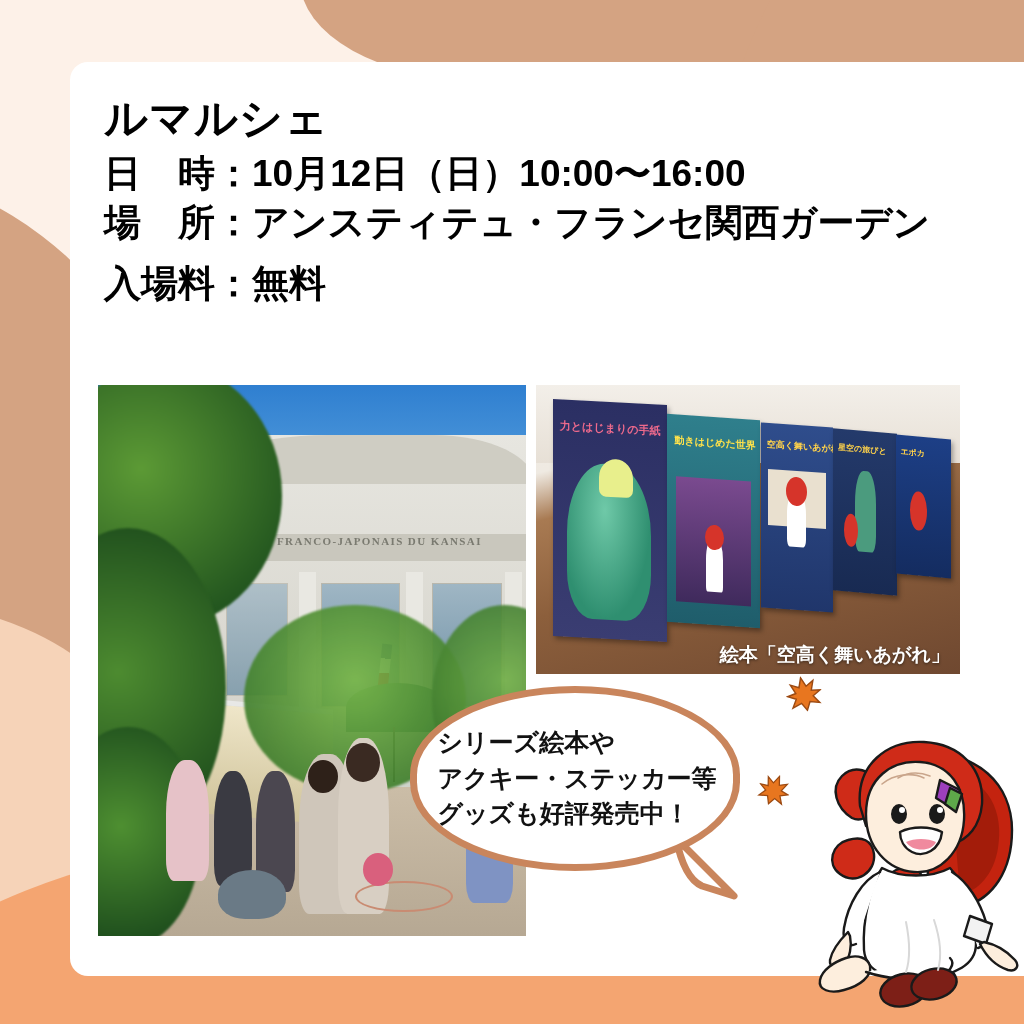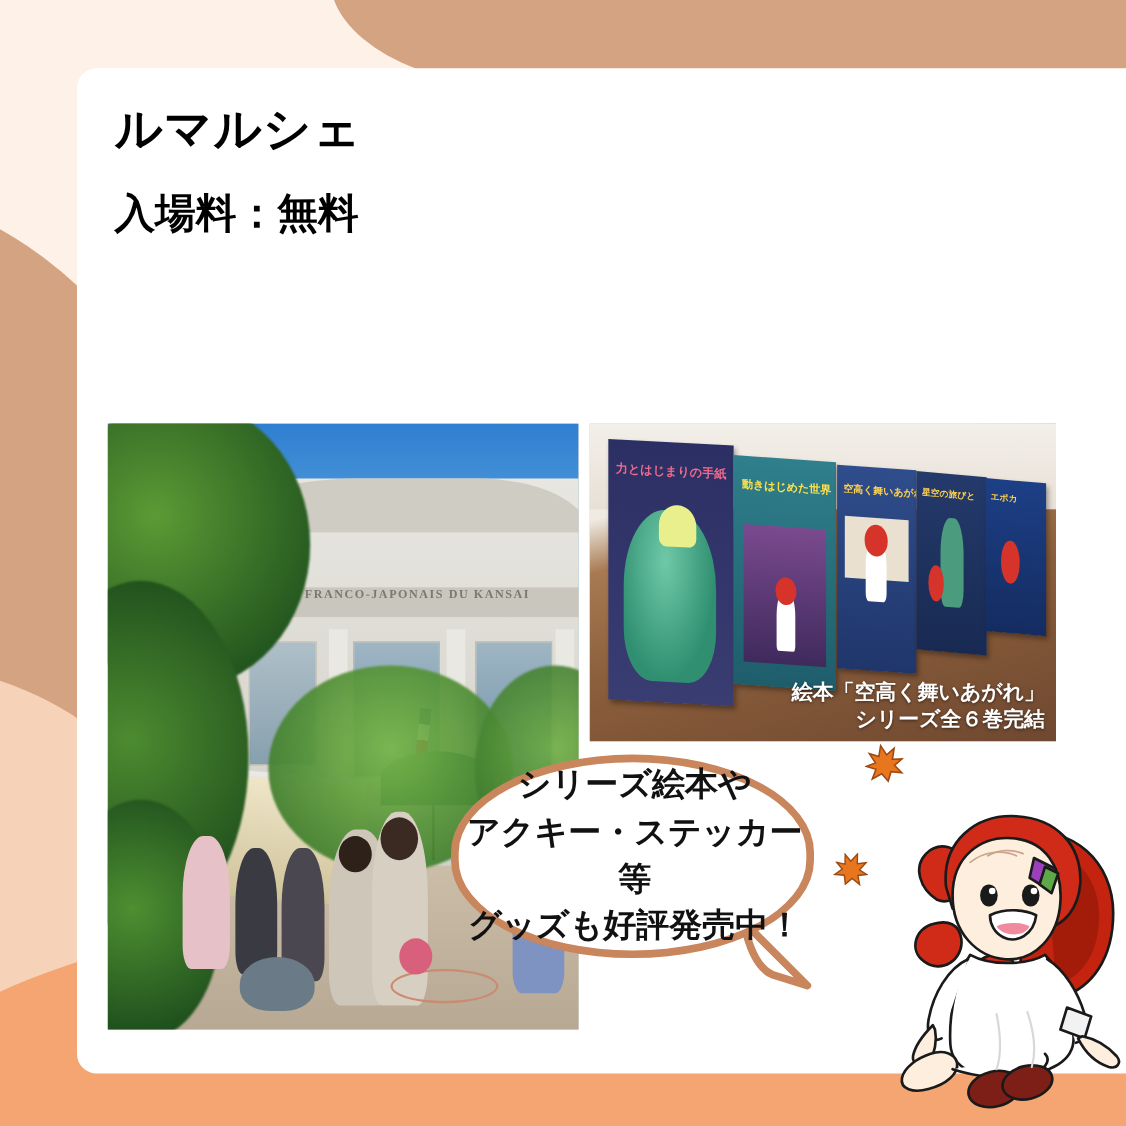--- a/index.html
+++ b/index.html
@@ -61,21 +61,21 @@
   
   .text-block{position:absolute;left:34px;top:30px;width:820px;color:#000;}
   .ev-title{
     font-size:43px;font-weight:bold;letter-spacing:1px;line-height:1.25;
     margin:0 0 4px 0;
   }
   .ev-line{
     font-size:37px;font-weight:bold;line-height:1.32;white-space:nowrap;margin:0;
   }
   .ev-line.indent{padding-left:104px;}
-  .ev-line.fee{margin-top:24px;}
+  .ev-line.fee{margin-top:13px;}
 
   
   .photo{position:absolute;overflow:hidden;background:#cfcfcf;}
   #photo-venue{left:28px;top:323px;width:428px;height:551px;}
   #photo-books{left:466px;top:323px;width:424px;height:289px;}
 
   
   .sky{position:absolute;inset:0;background:linear-gradient(#2f7fd0 0%,#69aee4 28%,#cfe4f3 47%,#d8dcd6 60%,#b9bdb3 100%);}
   .bldg{position:absolute;left:22%;top:9%;width:80%;height:62%;background:linear-gradient(#e7e6e0,#d2d0c7);}
   .bldg-roof{position:absolute;left:22%;top:9%;width:80%;height:9%;background:#cfcdc3;border-radius:40% 30% 0 0/100% 100% 0 0;}
@@ -109,22 +109,22 @@
   }
 
   
   #bubble{
     position:absolute;left:410px;top:686px;width:330px;height:185px;
     background:#fff;border:7px solid #c9855c;border-radius:50%/48%;
     display:flex;align-items:center;justify-content:center;
     box-sizing:border-box;z-index:6;
   }
   #bubble .bubble-text{
-    font-size:30px;font-weight:bold;line-height:1.42;color:#111;
-    text-align:center;white-space:pre-line;margin-left:4px;
+    font-size:25px;font-weight:bold;line-height:1.42;color:#111;
+    text-align:left;white-space:pre-line;margin-left:4px;
   }
   #bubble-tail{
     position:absolute;left:672px;top:832px;width:66px;height:72px;z-index:5;
   }
 
   
   .leaf{position:absolute;z-index:7;}
 
   
   #girl{position:absolute;left:800px;top:722px;width:228px;height:288px;z-index:8;}
@@ -140,20 +140,22 @@
   <div class="bg-layer bg-tan-left"></div>
   <div class="bg-layer bg-peach-left"></div>
   <div class="bg-layer bg-peach-right"></div>
   <div class="bg-layer bg-orange-lower"></div>
   <div class="bg-layer bg-orange"></div>
 
   <div id="card">
 
     <div class="text-block">
       <h1 class="ev-title">ルマルシェ</h1>
+      <p class="ev-line">日　時：10月12日（日）10:00〜16:00</p>
+      <p class="ev-line">場　所：アンスティテュ・フランセ関西ガーデン</p>
       <p class="ev-line fee">入場料：無料</p>
     </div>
 
     <div class="photo" id="photo-venue">
       <div class="sky"></div>
       <div class="bldg"></div>
       <div class="bldg-roof"></div>
       <div class="bldg-band"></div>
       <div class="bldg-text">INSTITUT FRANCO-JAPONAIS DU KANSAI</div>
 
@@ -219,21 +221,20 @@
         <div style="position:absolute;left:18%;top:52%;width:22%;height:20%;background:#d6342a;border-radius:50%;"></div>
       </div>
 
       <div class="book" style="left:85%;top:18%;width:13%;height:48%;background:linear-gradient(#1d3f86,#142c60);transform:skewY(5deg);">
         <div style="position:absolute;left:8%;top:8%;font-size:8px;color:#ffd24a;font-weight:bold;white-space:nowrap;">エポカ</div>
         <div style="position:absolute;left:26%;top:40%;width:30%;height:28%;background:#d6342a;border-radius:50%;"></div>
       </div>
 
       <div class="cap-books">
         <div>絵本「空高く舞いあがれ」</div>
-        <div>シリーズ全６巻完結</div>
       </div>
     </div>
 
   </div>
 
   <svg id="bubble-tail" viewBox="0 0 66 72">
     <path d="M4,6 L62,64 L30,54 Q12,46 4,6 Z" fill="#ffffff" stroke="#c9855c" stroke-width="7" stroke-linejoin="round"></path>
   </svg>
 
   <div id="bubble">

